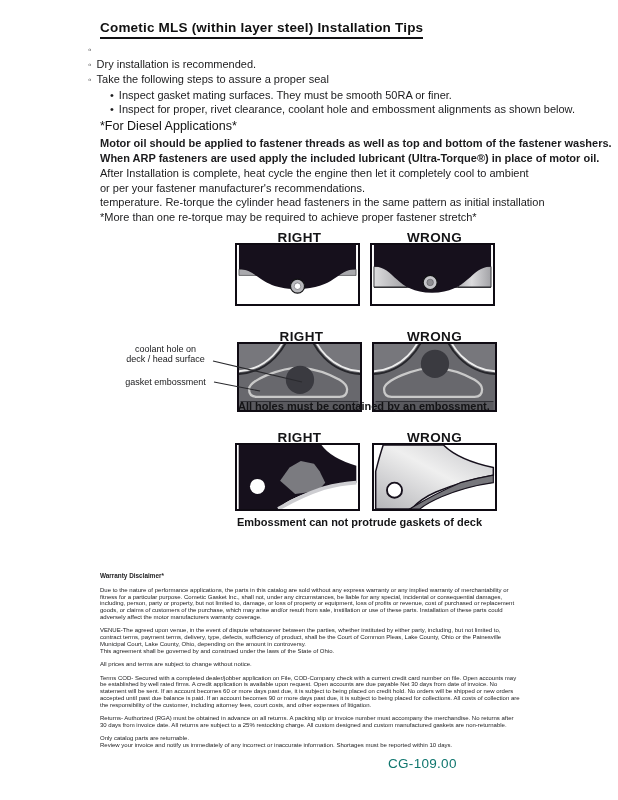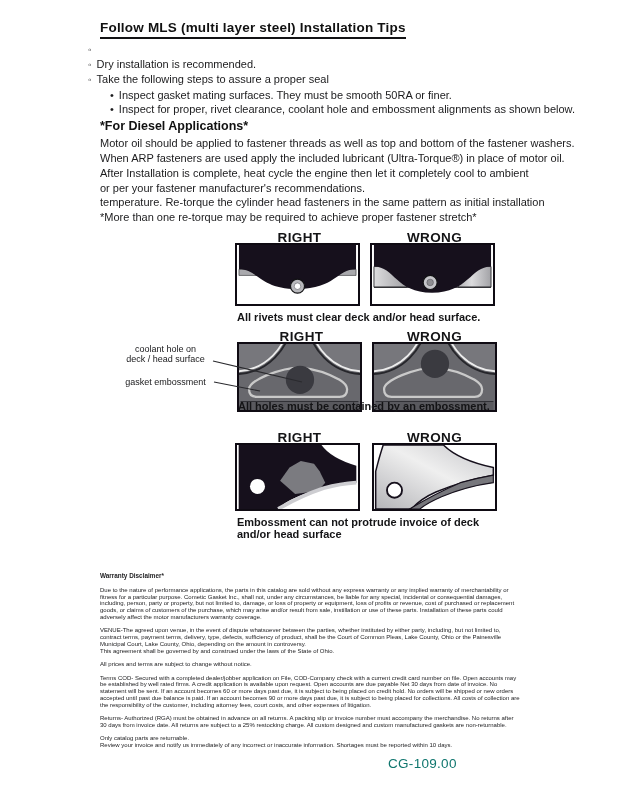--- a/index.html
+++ b/index.html
@@ -10,23 +10,23 @@
   }
   .title {
     position: absolute; left: 100px; top: 20px; font-size: 13.5px; font-weight: bold;
     letter-spacing: 0.2px; border-bottom: 2px solid #121214; padding-bottom: 2px; color:#111;
   }
   .tips { position: absolute; left: 88px; top: 43px; font-size: 11px; line-height: 14.2px; }
   .bullet-row { display: flex; gap: 5px; align-items: baseline; }
   .bullet-glyph { font-size: 10px; flex: 0 0 auto; }
   .sub { padding-left: 22px; }
   .sub .bullet-glyph { font-size: 11px; }
-  .diesel-heading { position: absolute; left: 100px; top: 119px; font-size: 12.5px; font-weight: bold; color:#111; }
+  .diesel-heading { position: absolute; left: 100px; top: 119px; font-size: 12.5px; font-weight: normal; color:#111; }
   .para { position: absolute; left: 100px; font-size: 11px; line-height: 14.5px; }
-  #p1 { top: 136px; } #p2 { top: 166px; } #p3 { top: 210px; }
+  #p1 { top: 136px; font-weight: bold; } #p2 { top: 166px; } #p3 { top: 210px; }
 
   .fig-label { position: absolute; width: 129px; text-align: center; font-size: 13.5px; letter-spacing: 0.4px; color: #141416; font-weight: bold; }
   .fig-img { position: absolute; border: 2px solid #0f0b13; background: #fff; display: block; }
   .fig-caption { position: absolute; font-size: 11px; font-weight: bold; line-height: 11.5px; color:#141416; }
 
   .ann { position: absolute; left: 118px; width: 95px; font-size: 9px; line-height: 9.5px; text-align: center; color: #19191b; }
   #leader-svg { position: absolute; left: 205px; top: 352px; width: 110px; height: 48px; pointer-events: none; }
 
   .warranty {
     position: absolute; left: 100px; top: 573px; width: 560px;
@@ -36,21 +36,21 @@
   .warranty h4 { font-size: 8.5px; margin: 0 0 9px 0; }
   .warranty p { margin: 0 0 9px 0; }
   .warranty p.no-gap { margin-bottom: 0; }
   .page-number { position: absolute; left: 388px; top: 756px; font-size: 13.5px; letter-spacing: 0.3px; color: #0f766e; }
 </style>
 </head>
 <body>
 
 <div id="page">
 
-  <div class="title">Follow MLS (multi layer steel) Installation Tips</div>
+  <div class="title">Cometic MLS (within layer steel) Installation Tips</div>
 
   <div class="tips">
     <div class="bullet-row">
       <span class="bullet-glyph">◦</span>
     </div>
     <div class="bullet-row">
       <span class="bullet-glyph">◦</span>
       <span>Dry installation is recommended.</span>
     </div>
     <div class="bullet-row">
@@ -106,21 +106,20 @@
     </defs>
     <rect width="125" height="63" fill="#ffffff"></rect>
     <path d="M0,23 H46 C37,30 35,38 35,45 H0 Z" fill="url(#deckL)" stroke="#232327" stroke-width="0.9"></path>
     <path d="M125,23 H79 C88,30 90,38 90,45 H125 Z" fill="url(#deckR)" stroke="#232327" stroke-width="0.9"></path>
     <line x1="0" y1="45" x2="125" y2="45" stroke="#1a1a1e" stroke-width="1.1"></line>
     <path d="M0,0 H125 V23 C103,23 101,51 62,51 C23,51 22,23 0,23 Z" fill="#16101c"></path>
     <circle cx="60" cy="40" r="7.5" fill="#c6c6ca" stroke="#121214" stroke-width="1.3"></circle>
     <circle cx="60" cy="40" r="3.5" fill="#8e8e92" stroke="#55555a" stroke-width="0.6"></circle>
   </svg>
 
-  <div class="fig-caption" style="left:237px; top:312px;">All rivets must clear deck and/or head surface.</div>
 
   <div class="fig-label" style="left:237px; top:329px;">RIGHT</div>
   <div class="fig-label" style="left:370px; top:329px;">WRONG</div>
 
   <div class="ann" style="top:345px;">
     <div>coolant hole on</div>
     <div>deck / head surface</div>
   </div>
   <div class="ann" style="top:378px;">gasket embossment</div>
 
@@ -174,22 +173,21 @@
           <stop offset="1" stop-color="#c4c4c8"></stop>
       </linearGradient>
     </defs>
     <rect width="125" height="68" fill="#ffffff"></rect>
     <path d="M8,0 H72 Q88,16 125,24 V32 Q92,38 64,50 Q48,57 38,68 H0 V28 Q4,12 8,0 Z" fill="url(#silver)" stroke="#16101c" stroke-width="1.6"></path>
     <path d="M36,68 Q62,52 90,40 Q108,35 125,32 V40 Q96,44 70,55 Q54,62 47,68 Z" fill="#77777c" stroke="#16101c" stroke-width="1.2"></path>
     <circle cx="20" cy="48" r="8" fill="#ffffff" stroke="#16101c" stroke-width="2"></circle>
   </svg>
 
   <div class="fig-caption" style="left:237px; top:517px;">
-    <div>Embossment can not protrude invoice of deck</div>
-    <div>and/or head surface</div>
+    <div>Embossment can not protrude gaskets of deck</div>
   </div>
 
   <div class="warranty">
     <h4>Warranty Disclaimer*</h4>
     <p>Due to the nature of performance applications, the parts in this catalog are sold without any express warranty or any implied warranty of merchantability or fitness for a particular purpose.  Cometic Gasket Inc., shall not, under any circumstances, be liable for any special, incidental or consequential damages, including, person, party or property, but not limited to, damage, or loss of property or equipment, loss of profits or revenue, cost of purchased or replacement goods, or claims of customers of the purchase, which may arise and/or result from sale, instillation or use of these parts.  Installation of these parts could adversely affect the motor manufacturers warranty coverage.</p>
     <p class="no-gap">VENUE-The agreed upon venue, in the event of dispute whatsoever between the parties, whether instituted by either party, including, but not limited to, contract terms, payment terms, delivery, type, defects, sufficiency of product, shall be the Court of Common Pleas, Lake County, Ohio or the Painesville Municipal Court, Lake County, Ohio, depending on the amount in controversy.</p>
     <p>This agreement shall be governed by and construed under the laws of the State of Ohio.</p>
     <p>All prices and terms are subject to change without notice.</p>
     <p>Terms COD- Secured with a completed dealer/jobber application on File, COD-Company check with a current credit card number on file.  Open accounts may be established by well rated firms.  A credit application is available upon request.  Open accounts are due payable Net 30 days from date of invoice.  No statement will be sent.  If an account becomes 60 or more days past due, it is subject to being placed on credit hold.  No orders will be shipped or new orders accepted until past due balance is paid.  If an account becomes 90 or more days past due, it is subject to being placed for collections.  All costs of collection are the responsibility of the customer, including attorney fees, court costs, and other expenses of litigation.</p>
     <p>Returns- Authorized (RGA) must be obtained in advance on all returns.  A packing slip or invoice number must accompany the merchandise.  No returns after 30 days from invoice date.  All returns are subject to a 25% restocking charge.  All custom designed and custom manufactured gaskets are non-returnable.</p>

